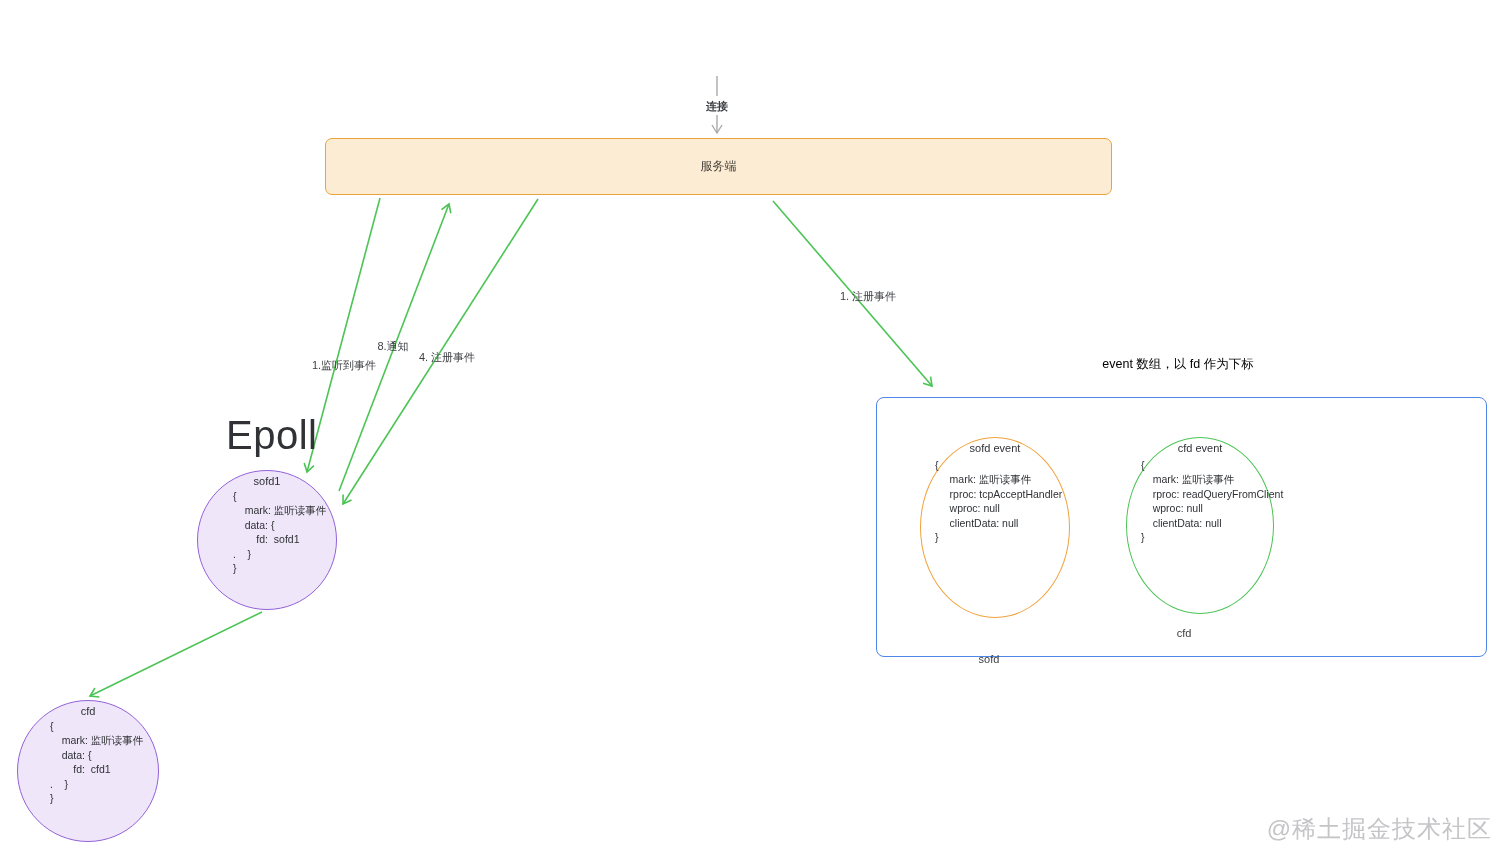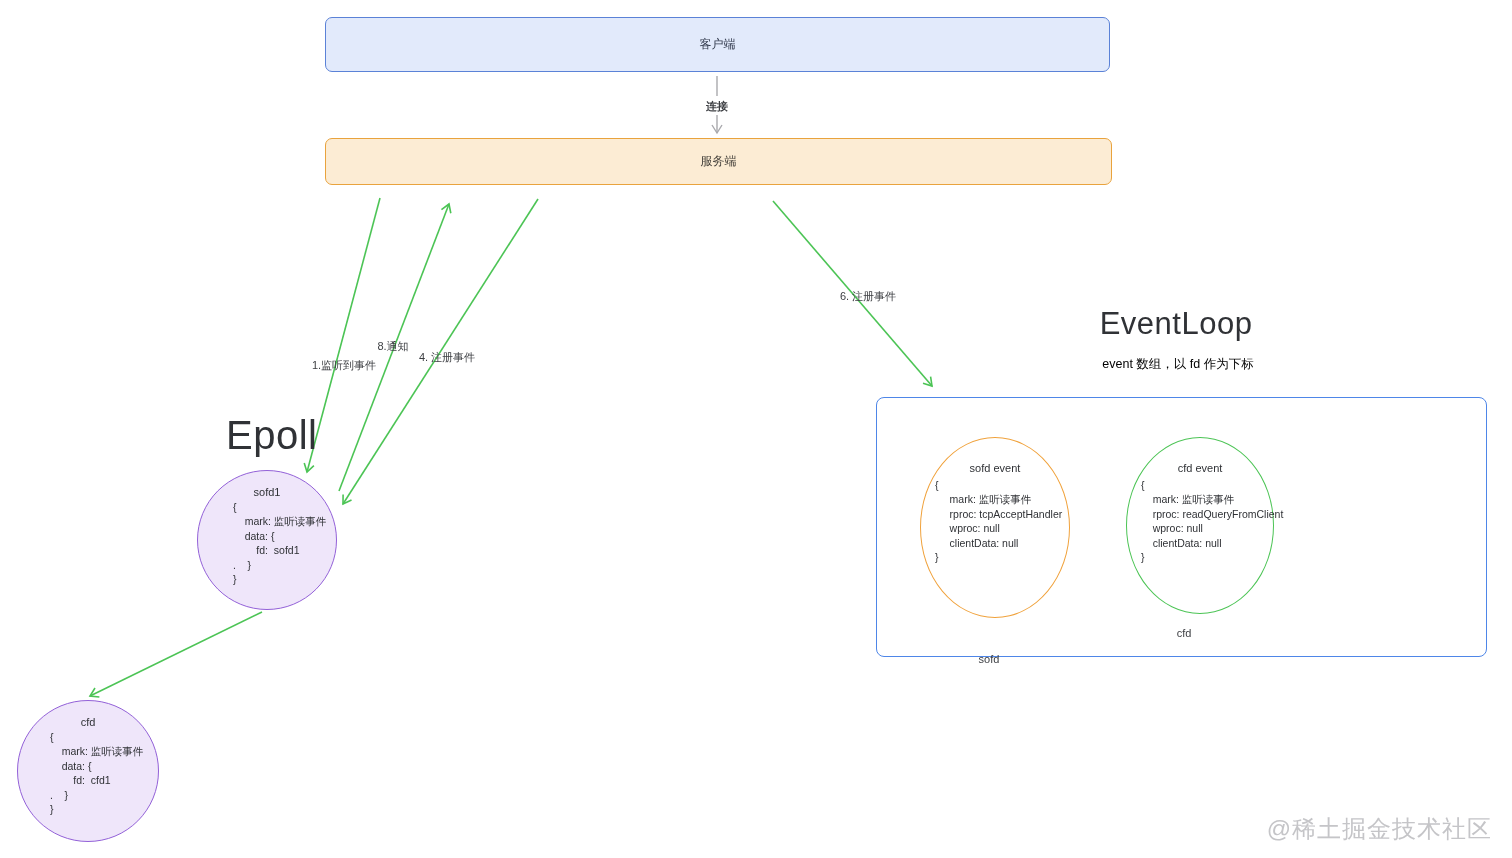--- a/index.html
+++ b/index.html
@@ -21,77 +21,74 @@
   .box{
     display:flex;align-items:center;justify-content:center;
     font-size:12px;border-radius:7px;
   }
   .client-box{
     left:325px;top:17px;width:785px;height:55px;
     background:var(--client-fill);border:1.5px solid var(--client-border);
     color:#323a4d;
   }
   .server-box{
-    left:325px;top:138px;width:787px;height:47px;
+    left:325px;top:138px;width:787px;height:57px;
     background:var(--server-fill);border:1.5px solid var(--server-border);
     color:#44403a;
   }
   svg.arrows{left:0;top:0;pointer-events:none;}
   .arrow-label{
     font-size:11px;color:#3c3e42;white-space:nowrap;transform:translateX(-50%);
   }
   .big-title{
     font-size:40px;color:#303236;letter-spacing:.5px;white-space:nowrap;
   }
   .sub-title{
     font-size:12.5px;color:#000000;transform:translateX(-50%);white-space:nowrap;
   }
   .circle{
     border-radius:50%;background:var(--epoll-fill);
     border:1.6px solid var(--epoll-border);
   }
   .circle .shape-title{
-    text-align:center;font-size:11px;margin-top:15px;color:#2f3135;
+    text-align:center;font-size:11px;margin-top:4px;color:#2f3135;
   }
   .code{
     white-space:pre;font-size:10.5px;line-height:14.4px;color:#2f3135;
     margin-top:2px;
   }
   .circle-sofd{left:197px;top:470px;width:140px;height:140px;}
   .circle-sofd .code{padding-left:35px;}
   .circle-cfd{left:17px;top:700px;width:142px;height:142px;}
   .circle-cfd .code{padding-left:32px;}
   .eventloop-box{
     left:876px;top:397px;width:611px;height:260px;background:#fff;
     border:1.5px solid var(--eventloop-border);border-radius:8px;
   }
   .ellipse{
     border-radius:50%;background:#fff;
   }
   .ellipse .shape-title{
-    text-align:center;font-size:11px;margin-top:24px;color:#2f3135;
+    text-align:center;font-size:11px;margin-top:4px;color:#2f3135;
   }
   .ellipse .code{padding-left:14px;margin-top:4px;}
   .ellipse-sofd{left:920px;top:437px;width:150px;height:181px;border:1.6px solid var(--orange);}
   .ellipse-cfd{left:1126px;top:437px;width:148px;height:177px;border:1.6px solid var(--green);}
   .caption{
     font-size:11px;color:#3c3e42;transform:translateX(-50%);white-space:nowrap;
   }
   .watermark{
     right:20px;top:813px;font-size:24px;color:#c5c5c8;letter-spacing:1px;white-space:nowrap;
   }
 </style>
 </head>
 <body>
 
 <div class="canvas">
 
-  <div class="abs box client-box">
-    <span>客户端</span>
-  </div>
 
   <div class="abs box server-box">
     <span>服务端</span>
   </div>
 
   <svg class="abs arrows" width="1512" height="858" viewBox="0 0 1512 858">
     <defs>
       <marker id="ah-green" markerWidth="14" markerHeight="14" refX="10" refY="7" orient="auto" markerUnits="userSpaceOnUse">
         <path d="M2,2 L10,7 L2,12" fill="none" stroke="#4cc455" stroke-width="1.6"></path>
       </marker>
@@ -111,21 +108,21 @@
 
     <line x1="773" y1="201" x2="932" y2="386" stroke="#4cc455" stroke-width="1.6" marker-end="url(#ah-green)"></line>
 
     <line x1="262" y1="612" x2="90" y2="696" stroke="#4cc455" stroke-width="1.6" marker-end="url(#ah-green)"></line>
   </svg>
 
   <div class="abs arrow-label" style="left:717px;top:99px;font-weight:bold;">连接</div>
   <div class="abs arrow-label" style="left:344px;top:330px;margin-top:28px;">1.监听到事件</div>
   <div class="abs arrow-label" style="left:393px;top:339px;">8.通知</div>
   <div class="abs arrow-label" style="left:447px;top:350px;">4. 注册事件</div>
-  <div class="abs arrow-label" style="left:868px;top:289px;">6. 注册事件</div>
+  <div class="abs arrow-label" style="left:868px;top:289px;">1. 注册事件</div>
 
   <div class="abs big-title" style="left:226px;top:413px;">Epoll</div>
 
   <div class="abs circle circle-sofd">
     <div class="shape-title">sofd1</div>
     <div class="code">{
     mark: 监听读事件
     data: {
         fd:  sofd1
 .    }
@@ -135,21 +132,20 @@
   <div class="abs circle circle-cfd">
     <div class="shape-title">cfd</div>
     <div class="code">{
     mark: 监听读事件
     data: {
         fd:  cfd1
 .    }
 }</div>
   </div>
 
-  <div class="abs big-title" style="left:1176px;top:306px;transform:translateX(-50%);font-size:31px;">EventLoop</div>
   <div class="abs sub-title" style="left:1178px;top:356px;">event 数组，以 fd 作为下标</div>
 
   <div class="abs eventloop-box"></div>
 
   <div class="abs ellipse ellipse-sofd">
     <div class="shape-title">sofd event</div>
     <div class="code">{
      mark: 监听读事件
      rproc: tcpAcceptHandler
      wproc: null

